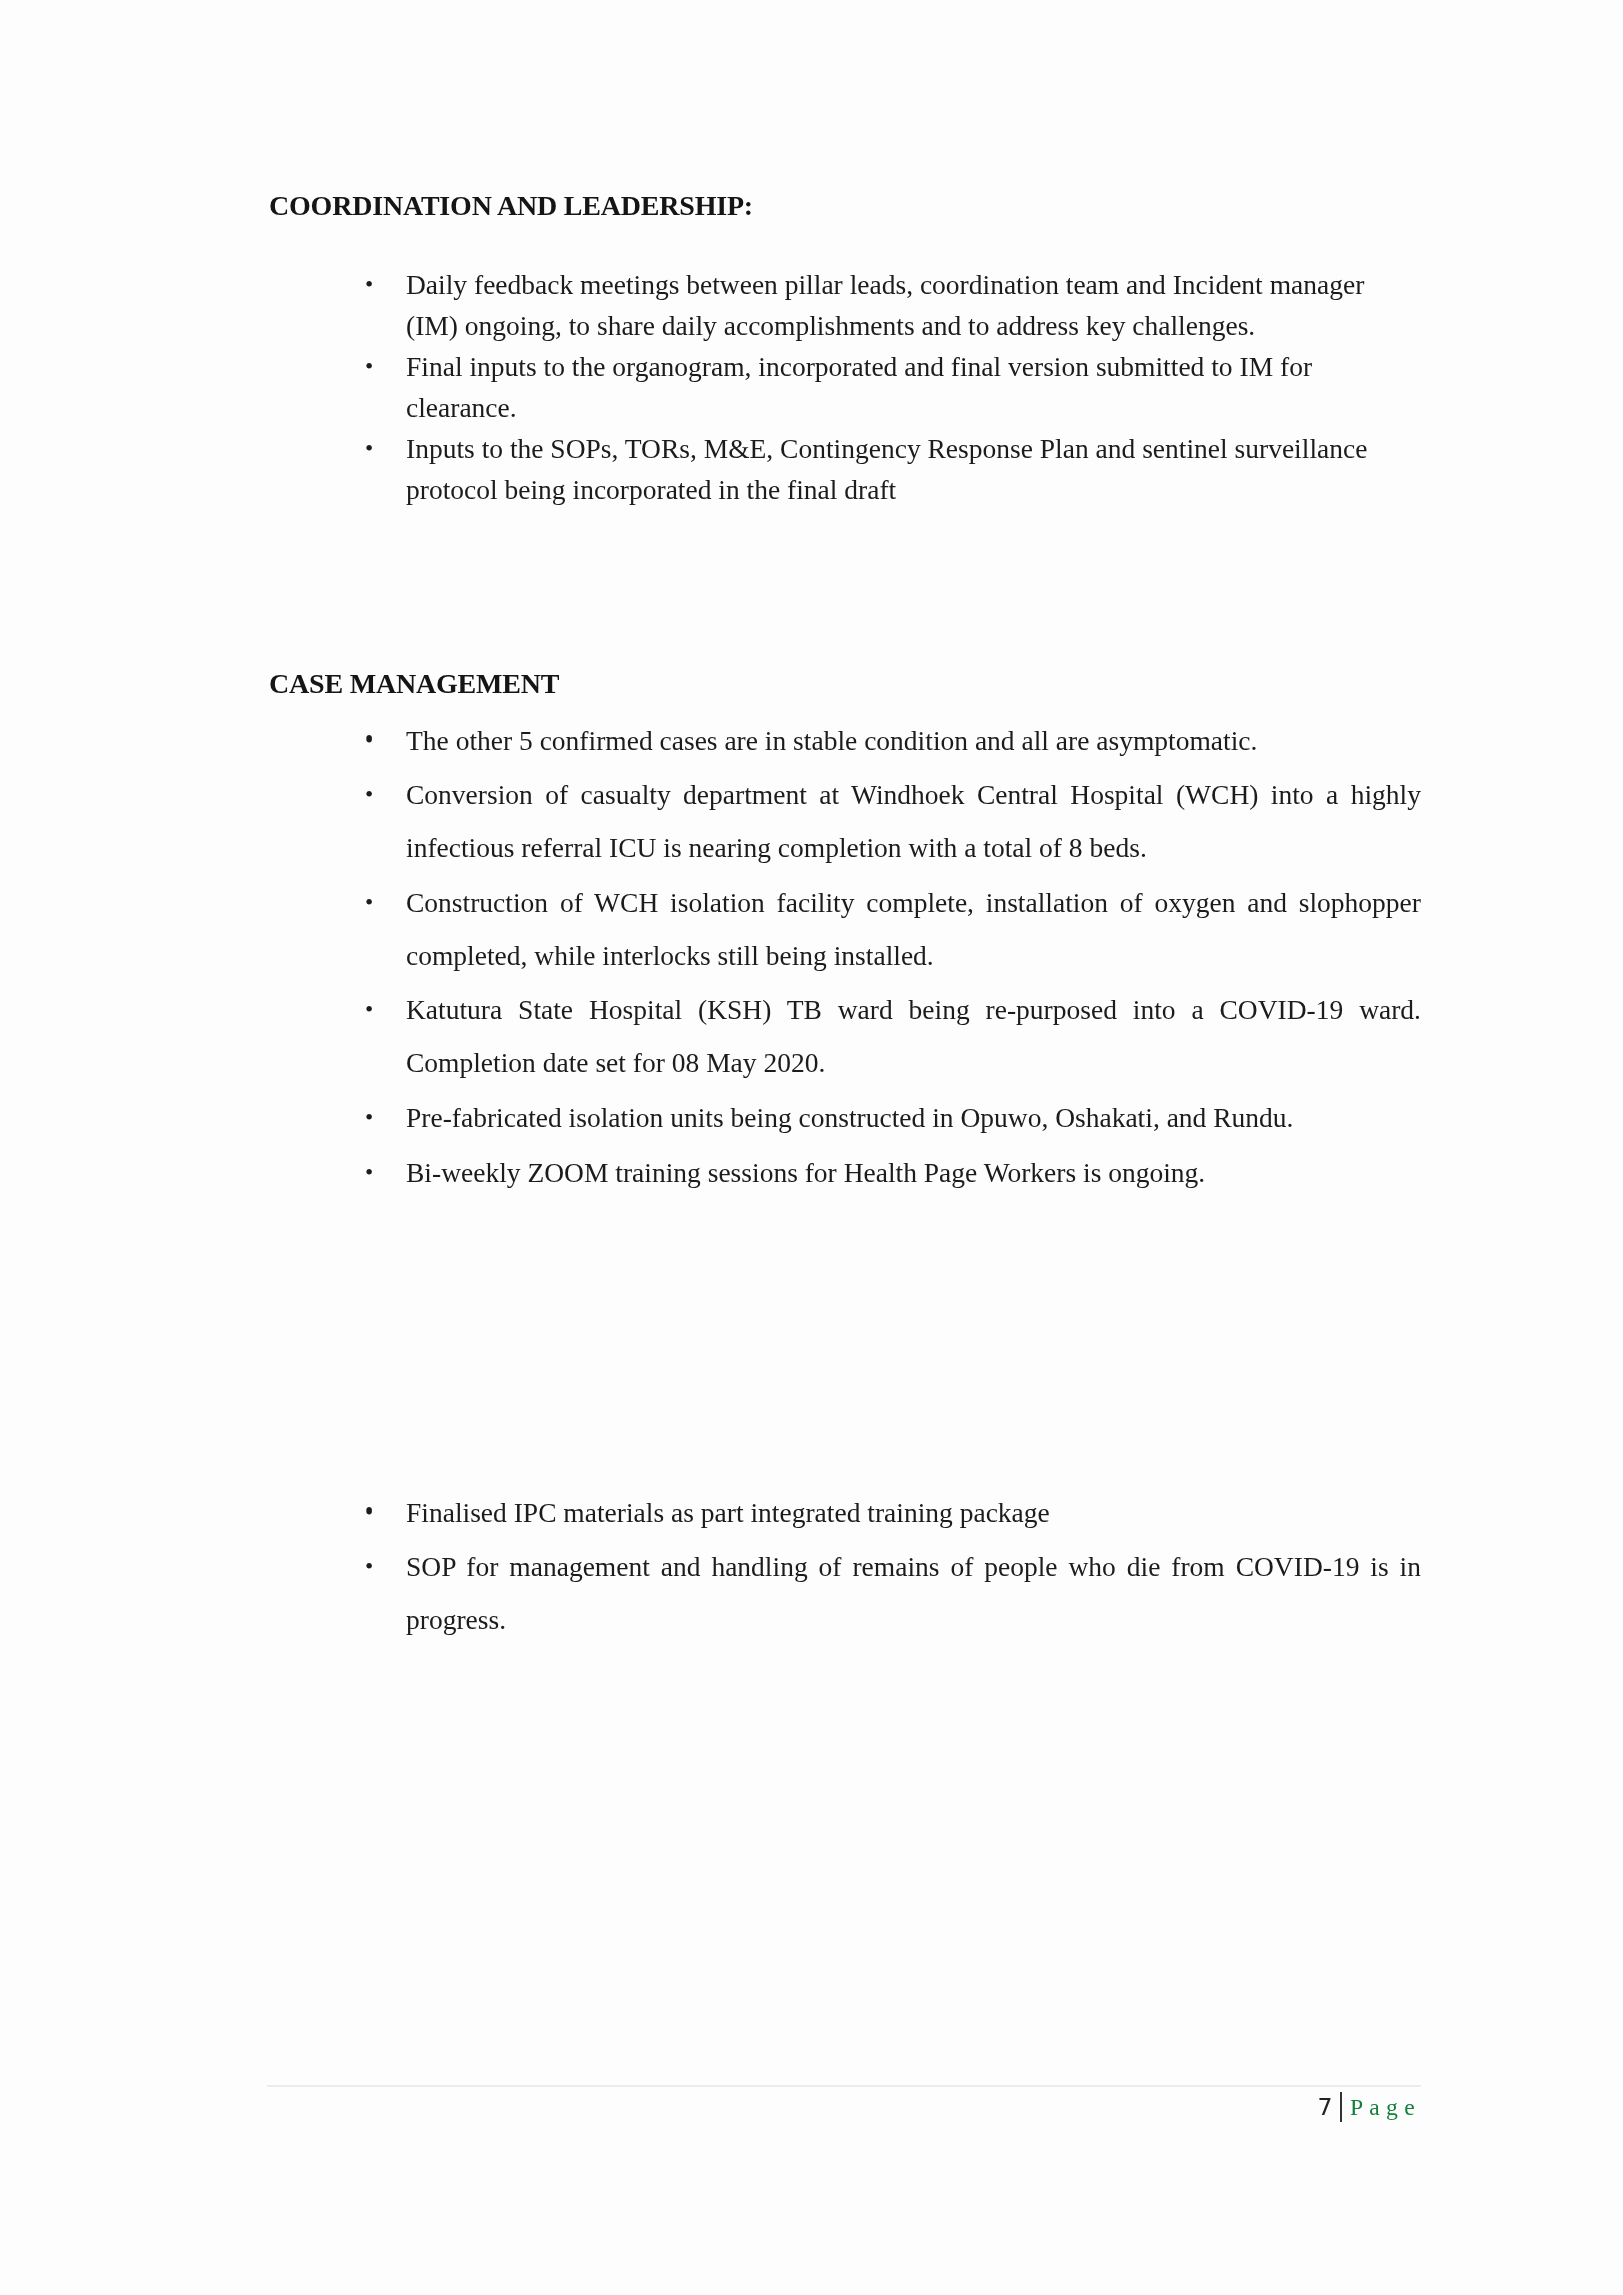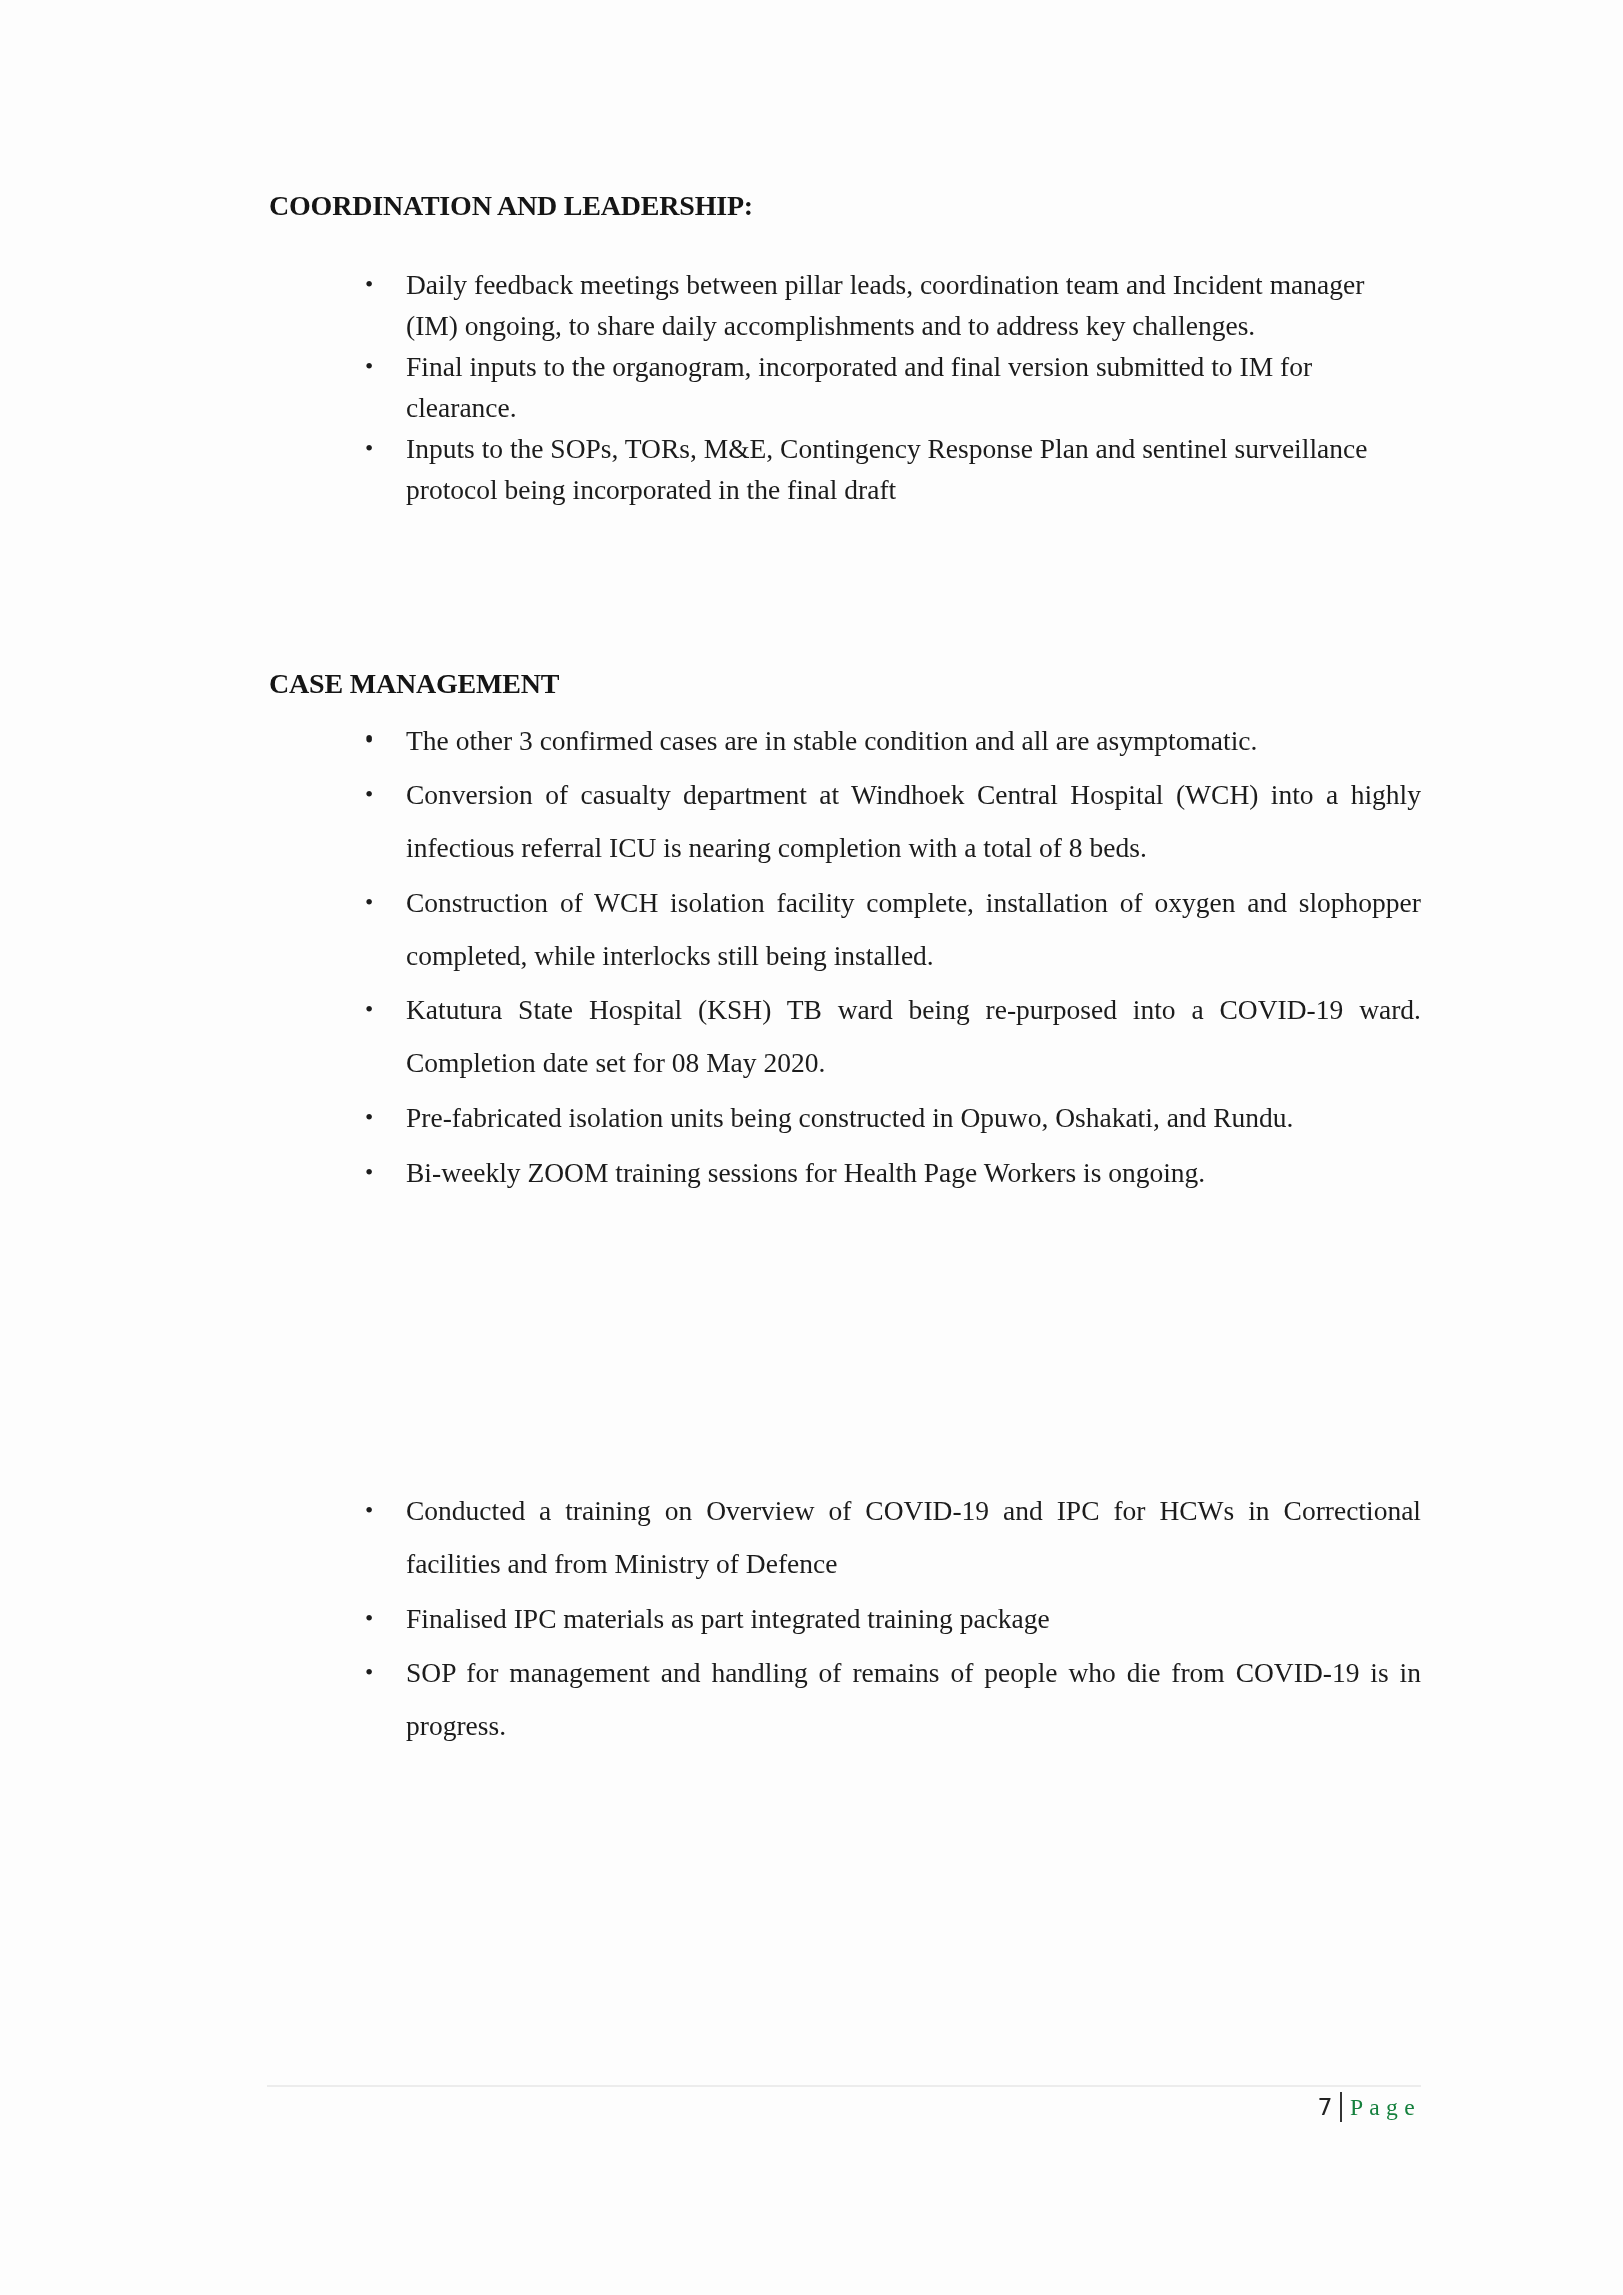--- a/index.html
+++ b/index.html
@@ -52,30 +52,30 @@
   <h2 class="heading" style="top:190px;">COORDINATION AND LEADERSHIP:</h2>
   <ul class="bullets tight" style="top:264px;">
     <li><span class="dot">•</span><span>Daily feedback meetings between pillar leads, coordination team and Incident manager (IM) ongoing, to share daily accomplishments and to address key challenges.</span></li>
     <li><span class="dot">•</span><span>Final inputs to the organogram, incorporated and final version submitted to IM for clearance.</span></li>
     <li><span class="dot">•</span><span>Inputs to the SOPs, TORs, M&amp;E, Contingency Response Plan and sentinel surveillance protocol being incorporated in the final draft</span></li>
   </ul>
 
   <h2 class="heading" style="top:668px;">CASE MANAGEMENT</h2>
   <ul class="bullets wide" style="top:712px;">
     <li><span class="dot">•</span></li>
-    <li><span class="dot">•</span><span>The other 3 confirmed cases are in stable condition and all are asymptomatic.</span></li>
+    <li><span class="dot">•</span><span>The other 5 confirmed cases are in stable condition and all are asymptomatic.</span></li>
     <li><span class="dot">•</span><span>Conversion of casualty department at Windhoek Central Hospital (WCH) into a highly infectious referral ICU is nearing completion with a total of 8 beds.</span></li>
     <li><span class="dot">•</span><span>Construction of WCH isolation facility complete, installation of oxygen and slophopper completed, while interlocks still being installed.</span></li>
     <li><span class="dot">•</span><span>Katutura State Hospital (KSH) TB ward being re-purposed into a COVID-19 ward. Completion date set for 08 May 2020.</span></li>
     <li><span class="dot">•</span><span>Pre-fabricated isolation units being constructed in Opuwo, Oshakati, and Rundu.</span></li>
     <li><span class="dot">•</span><span>Bi-weekly ZOOM training sessions for Health Page Workers is ongoing.</span></li>
   </ul>
 
   <ul class="bullets wide" style="top:1484px;">
-    <li><span class="dot">•</span><span>Conducted a training on Overview of COVID-19 and IPC for HCWs in Correctional facilities and from Ministry of Defence</span></li>
+    <li><span class="dot">•</span></li>
     <li><span class="dot">•</span><span>Finalised IPC materials as part integrated training package</span></li>
     <li><span class="dot">•</span><span>SOP for management and handling of remains of people who die from COVID-19 is in progress.</span></li>
   </ul>
 
   <div class="footer-line"></div>
   <div class="footer">
     <span class="num">7</span>
     <span class="sep"></span>
     <span class="page-word">Page</span>
   </div>

